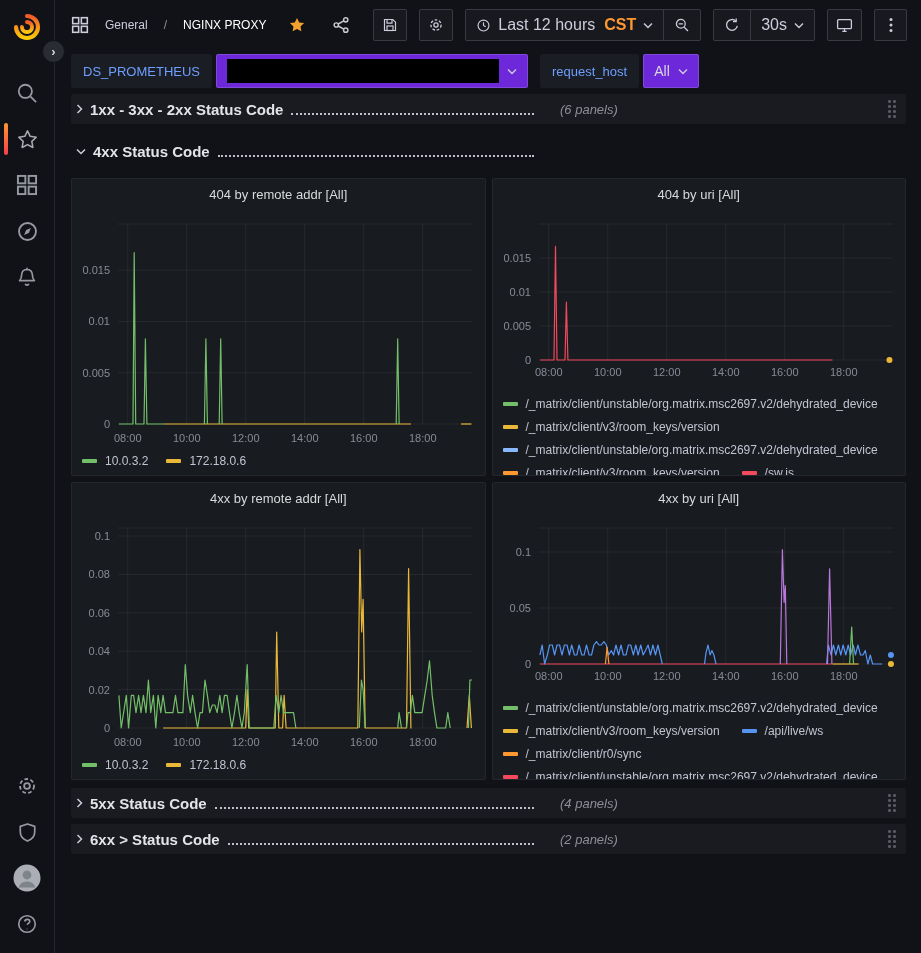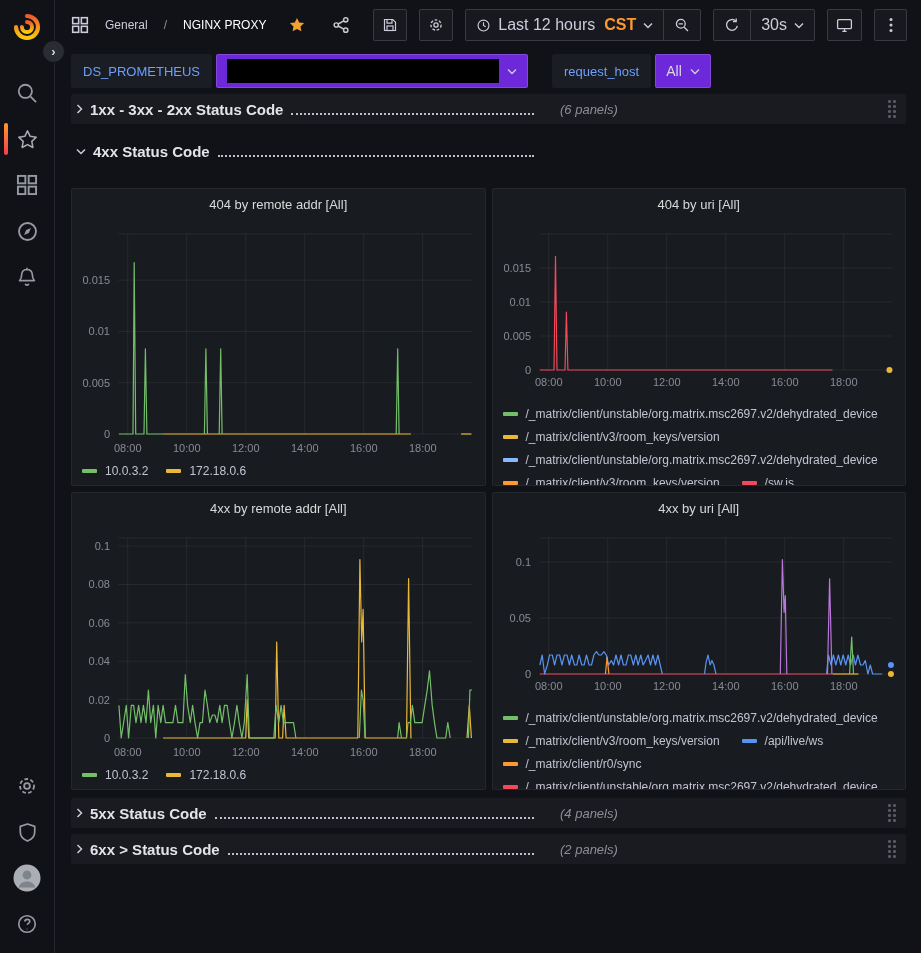--- a/index.html
+++ b/index.html
@@ -38,21 +38,21 @@
     border:1px solid rgba(204,204,220,.18); border-radius:2px; display:flex; align-items:center;
     justify-content:center; gap:7px; cursor:pointer; color:#ccccdc; font-size:14px; }
   .tb-group { display:flex; height:32px; border:1px solid rgba(204,204,220,.18); border-radius:2px;
     background:rgba(204,204,220,.04); align-items:stretch; }
   .tb-seg { display:flex; align-items:center; gap:7px; padding:0 10px; cursor:pointer; }
   .tb-seg + .tb-seg { border-left:1px solid rgba(204,204,220,.18); }
   .tz { color:#ff9830; font-size:16px; font-weight:bold; margin-left:2px; }
   .kebab-btn { padding:0 6px; }
 
   
-  .submenu { height:42px; display:flex; align-items:center; padding:0 16px; gap:24px; }
+  .submenu { height:42px; display:flex; align-items:center; padding:0 16px; gap:12px; }
   .var-group { display:flex; align-items:center; gap:4px; }
   .var-label { height:34px; display:flex; align-items:center; padding:0 12px;
     background:#1a1d23; border-radius:2px; color:#6e9fff; font-size:13px; font-weight:500; cursor:default; }
   .var-select { height:34px; display:flex; align-items:center; gap:8px; padding:0 10px;
     background:#6d28d9; border:1px solid rgba(204,204,220,.2); border-radius:2px; cursor:pointer; }
   .redacted { width:272px; height:24px; background:#000; }
   .var-value { color:#d8d9da; font-size:14px; }
 
   
   .dash { padding:2px 15px 0 16px; }
@@ -62,21 +62,21 @@
   .rh-left { width:466px; display:flex; align-items:baseline; overflow:hidden; }
   .rh-chevron { margin:0 7px 0 2px; color:#ccccdc; flex:none; align-self:center; }
   .rh-title { font-size:15px; font-weight:700; color:#e3e4e8; white-space:nowrap; }
   .rh-dots { flex:1; border-bottom:2px dotted rgba(222,222,230,.85); margin:0 6px 3px 8px; height:12px; }
   .rh-count { margin-left:20px; font-size:13px; font-style:italic; color:#8e8e96; white-space:nowrap; }
   .rh-spacer { flex:1; }
   .drag-handle { display:grid; grid-template-columns:repeat(2,3px); grid-auto-rows:3px; gap:2px; margin-right:6px; cursor:grab; }
   .drag-handle i { width:2.5px; height:2.5px; border-radius:50%; background:#585b62; }
   .gap6 { height:6px; } .gap8 { height:8px; } .gap12 { height:12px; }
 
-  .panel-grid { display:grid; grid-template-columns:1fr 1fr; gap:6px; margin-top:22px; }
+  .panel-grid { display:grid; grid-template-columns:1fr 1fr; gap:6px; margin-top:12px; }
   .panel { height:298px; background:#181b1f; border:1px solid rgba(204,204,220,.07);
     border-radius:2px; overflow:hidden; position:relative; }
   .panel-title { height:30px; display:flex; align-items:center; justify-content:center;
     font-size:13px; font-weight:500; color:#d8d9da; cursor:pointer; }
   .legend { padding:5px 0 0 10px; display:flex; gap:18px; }
   .legend.multi { display:block; padding-top:12px; }
   .legend .lrow { display:flex; gap:22px; margin-bottom:8px; height:15px; }
   .litem { display:flex; align-items:center; gap:8px; font-size:12px; color:rgba(204,204,220,.95);
     cursor:pointer; white-space:nowrap; }
   .lswatch { width:15px; height:4px; border-radius:1px; flex:none; }

